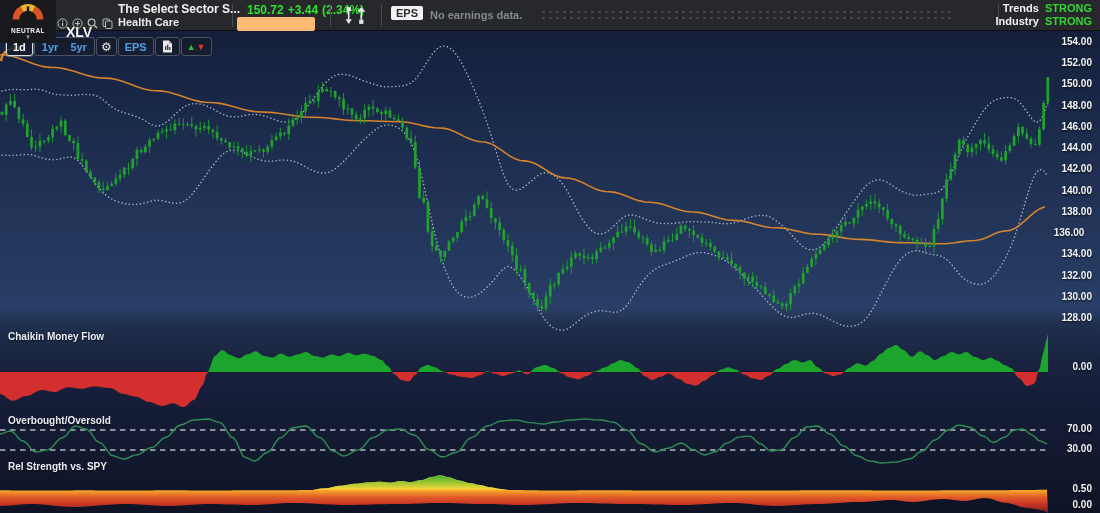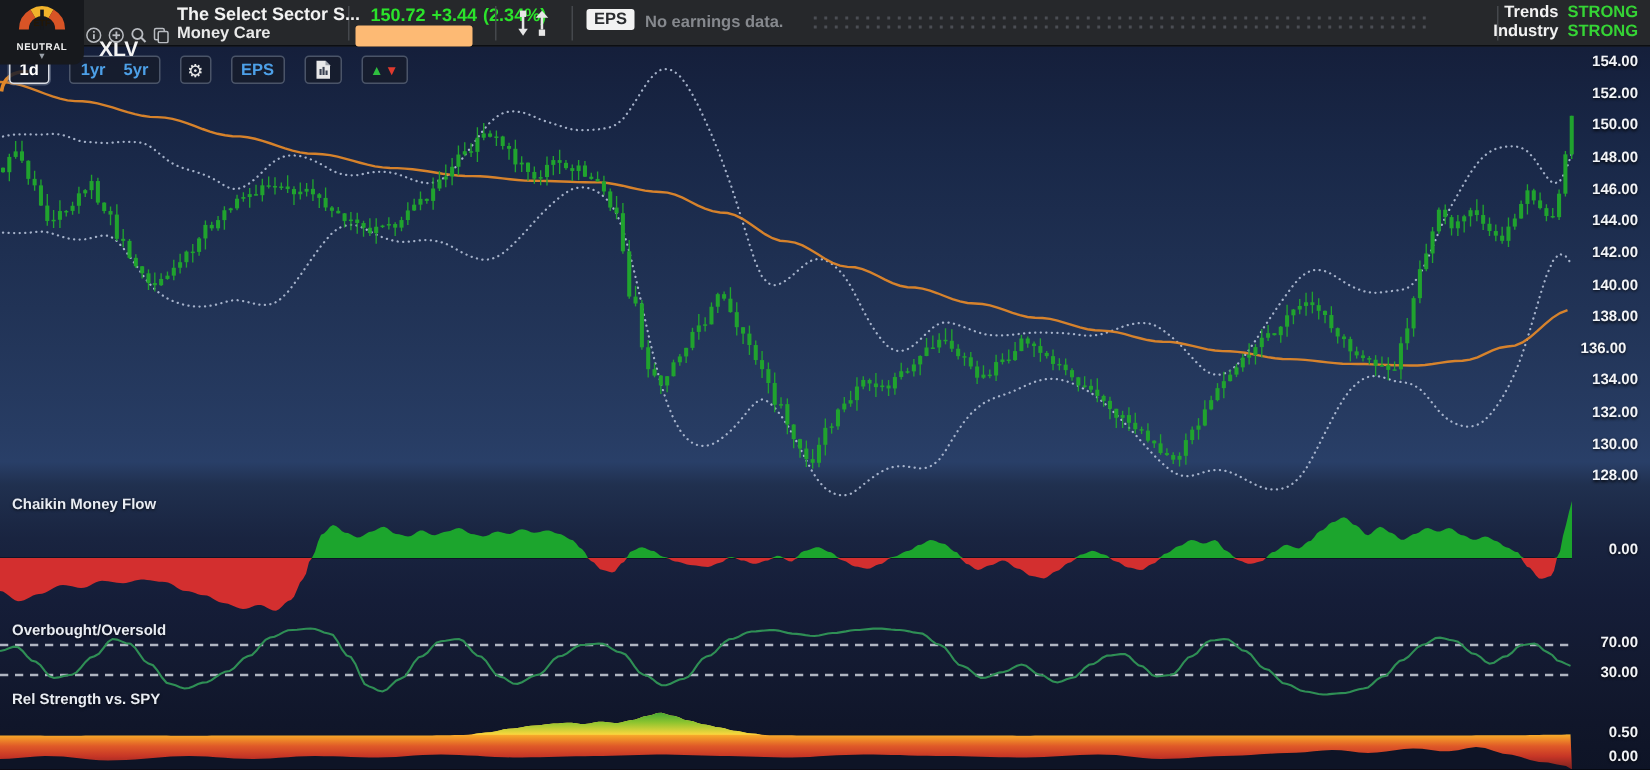--- a/index.html
+++ b/index.html
@@ -34,21 +34,21 @@
   .ti-block{position:absolute;right:8px;top:2px;display:grid;grid-template-columns:auto auto;column-gap:6px;row-gap:0;}
   .ti-block .lbl{color:#f2f2f2;font-size:11px;font-weight:700;text-align:right;line-height:13px;}
   .ti-block .val{color:#35d435;font-size:11px;font-weight:700;text-align:right;line-height:13px;cursor:pointer;}
   
   .badge{position:absolute;left:0;top:0;width:56px;height:43px;background:#17191d;
          z-index:10;border-radius:0 0 7px 0;text-align:center;cursor:pointer;}
   .badge .status{margin-top:-1px;font-size:6.5px;font-weight:700;color:#f0f0f0;letter-spacing:.4px;}
   .badge .caret{font-size:7px;color:#9aa0a8;line-height:5px;}
   .arc-frag{position:absolute;left:0;top:46px;z-index:2;}
   
-  .tbar{position:absolute;left:6px;top:37px;display:flex;gap:13px;z-index:6;align-items:center;}
+  .tbar{position:absolute;left:6px;top:37px;display:flex;gap:1px;z-index:6;align-items:center;}
   .tb-btn{height:19px;display:flex;align-items:center;justify-content:center;
           background:rgba(22,28,44,.85);border:1px solid #4a5468;border-radius:3px;
           font-size:11px;font-weight:700;color:#4da0e8;padding:0 6px;cursor:pointer;}
   .tb-btn.sel{color:#ffffff;border-color:#d9dde4;box-shadow:0 0 0 1px rgba(140,150,170,.45);}
   .tb-group{display:flex;gap:2px;padding:0 2px;}
   .tb-group span{padding:0 5px;cursor:pointer;}
   .tb-gear{font-size:12px;color:#e8e8e8;padding:0 4px;}
   .tb-tri{gap:1px;font-size:9px;padding:0 5px;}
   .tri-up{color:#2fbf3f;} .tri-dn{color:#e03a2e;}
   
@@ -676,21 +676,21 @@
       </span>
       <span class="mi">
         <svg width="11" height="11" viewBox="0 0 11 11">
             <rect x="1" y="1" width="6.5" height="7.5" rx="1" fill="none" stroke="#b9bcc1" stroke-width="1"></rect>
             <rect x="3.5" y="3" width="6.5" height="7.5" rx="1" fill="#26282b" stroke="#b9bcc1" stroke-width="1"></rect>
           </svg>
       </span>
     </div>
     <div class="sep" style="left:232px"></div>
     <div class="ttl">The Select Sector S...</div>
-    <div class="sub">Money Care</div>
+    <div class="sub">Health Care</div>
     <div class="price-row">
       <span>150.72</span>
       <span>+3.44</span>
       <span>(2.34%)</span>
     </div>
     <div class="pbar">
       <div class="seg-bull" id="seg-bull" style="flex-grow: 21;">21</div>
       <div class="seg-neut" id="seg-neut" style="flex-grow: 25;">25</div>
       <div class="seg-bear" id="seg-bear" style="flex-grow: 14;">14</div>
     </div>

